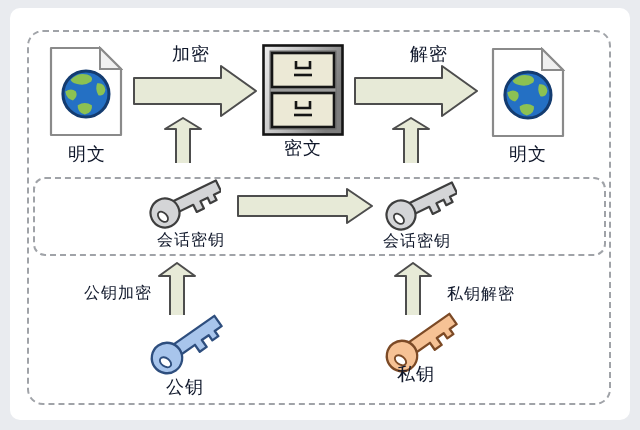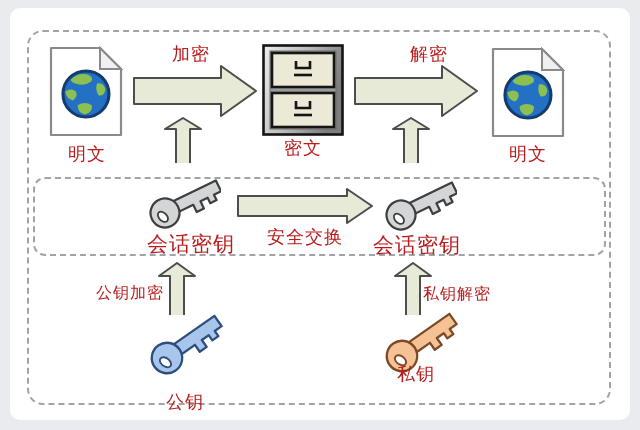--- a/index.html
+++ b/index.html
@@ -16,23 +16,23 @@
   }
   .dashed-box{
     position:absolute;border:2px dashed var(--c-dash,#a0a3a8);
     background:transparent;
   }
   .outer-box{left:27px;top:30px;width:580px;height:371px;border-radius:16px;}
   .mid-box{left:33px;top:177px;width:569px;height:75px;border-radius:12px;}
   .abs{position:absolute;}
   .lbl{
     position:absolute;transform:translateX(-50%);
-    color:#b91c1c;white-space:nowrap;letter-spacing:1px;
+    color:#0f172a;white-space:nowrap;letter-spacing:1px;
   }
-  .f18{font-size:18px;} .f17{font-size:21px;} .f16{font-size:16px;}
+  .f18{font-size:18px;} .f17{font-size:16px;} .f16{font-size:16px;}
   .k-body{fill:var(--kfill,#ccc);stroke:var(--kstroke,#444);stroke-width:2.2;stroke-linejoin:round;}
   .k-hole{fill:#ffffff;stroke:var(--kstroke,#444);stroke-width:1.8;}
   .key-silver{--kfill:var(--c-keysilver,#d4d5d7);--kstroke:#3e3e3e;}
   .key-blue{--kfill:var(--c-keyblue,#a8c5ec);--kstroke:#2e4e7e;}
   .key-orange{--kfill:var(--c-keyorange,#f6c295);--kstroke:#7c4a26;}
   .arrow-fill{fill:var(--c-arrowfill,#e7ead7);stroke:var(--c-arrowstroke,#4d4d4d);stroke-width:2;stroke-linejoin:round;}
 </style>
 </head>
 <body>
 
@@ -140,20 +140,19 @@
         <use href="#keyflat"></use>
       </g>
   </svg>
 
   <div class="lbl f18" style="left:191px;top:42px">加密</div>
   <div class="lbl f18" style="left:429px;top:42px">解密</div>
   <div class="lbl f18" style="left:87px;top:142px">明文</div>
   <div class="lbl f18" style="left:303px;top:136px">密文</div>
   <div class="lbl f18" style="left:528px;top:142px">明文</div>
   <div class="lbl f17" style="left:191px;top:230px">会话密钥</div>
-  <div class="lbl f18" style="left:305px;top:225px">安全交换</div>
   <div class="lbl f17" style="left:417px;top:231px">会话密钥</div>
-  <div class="lbl f16" style="left:130px;top:283px">公钥加密</div>
-  <div class="lbl f16" style="left:457px;top:284px">私钥解密</div>
-  <div class="lbl f18" style="left:185px;top:390px">公钥</div>
+  <div class="lbl f16" style="left:118px;top:283px">公钥加密</div>
+  <div class="lbl f16" style="left:481px;top:284px">私钥解密</div>
+  <div class="lbl f18" style="left:185px;top:375px">公钥</div>
   <div class="lbl f18" style="left:416px;top:362px">私钥</div>
 
 </div>
 
 </body></html>

